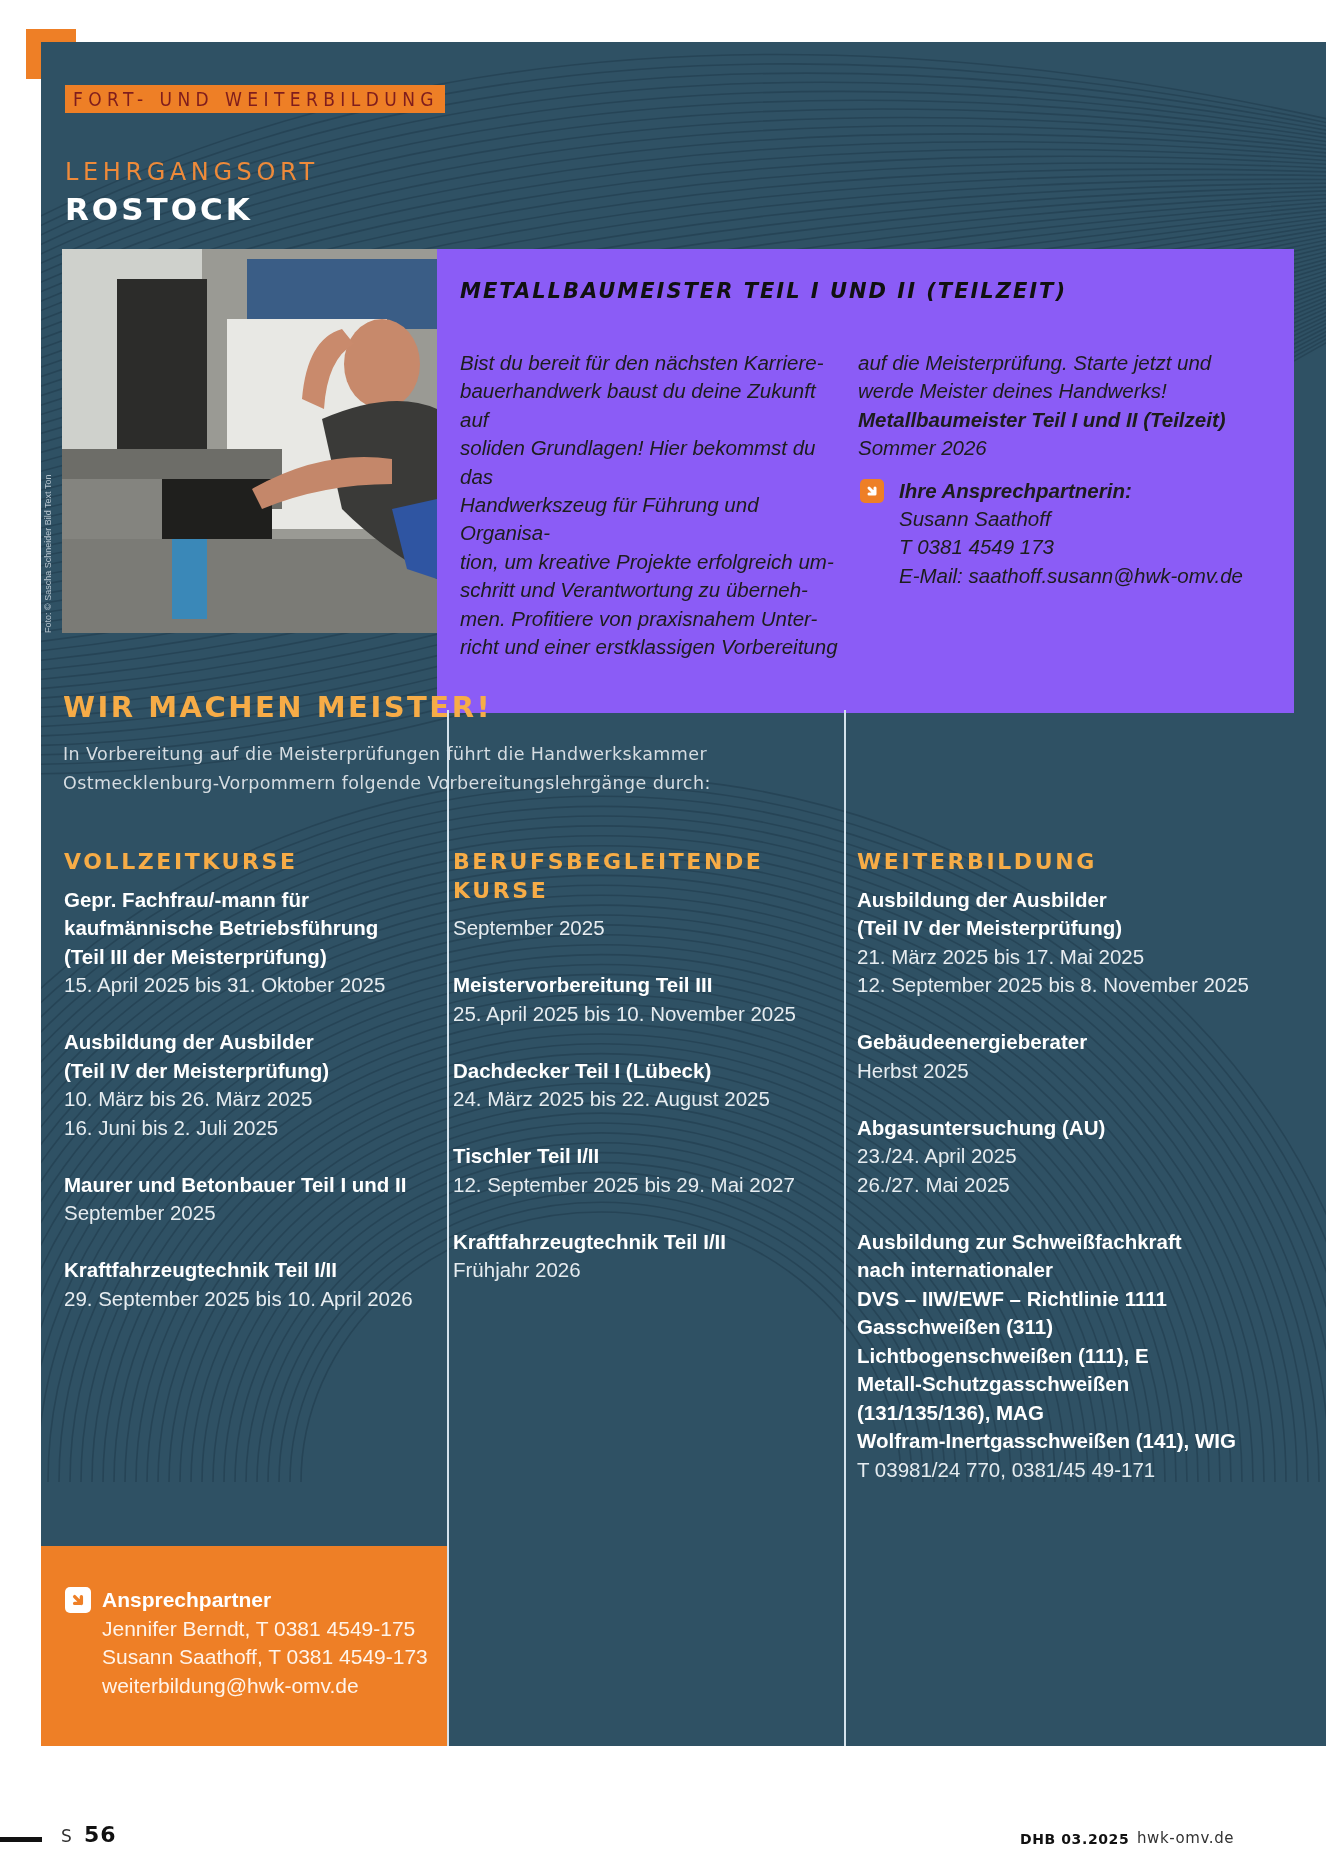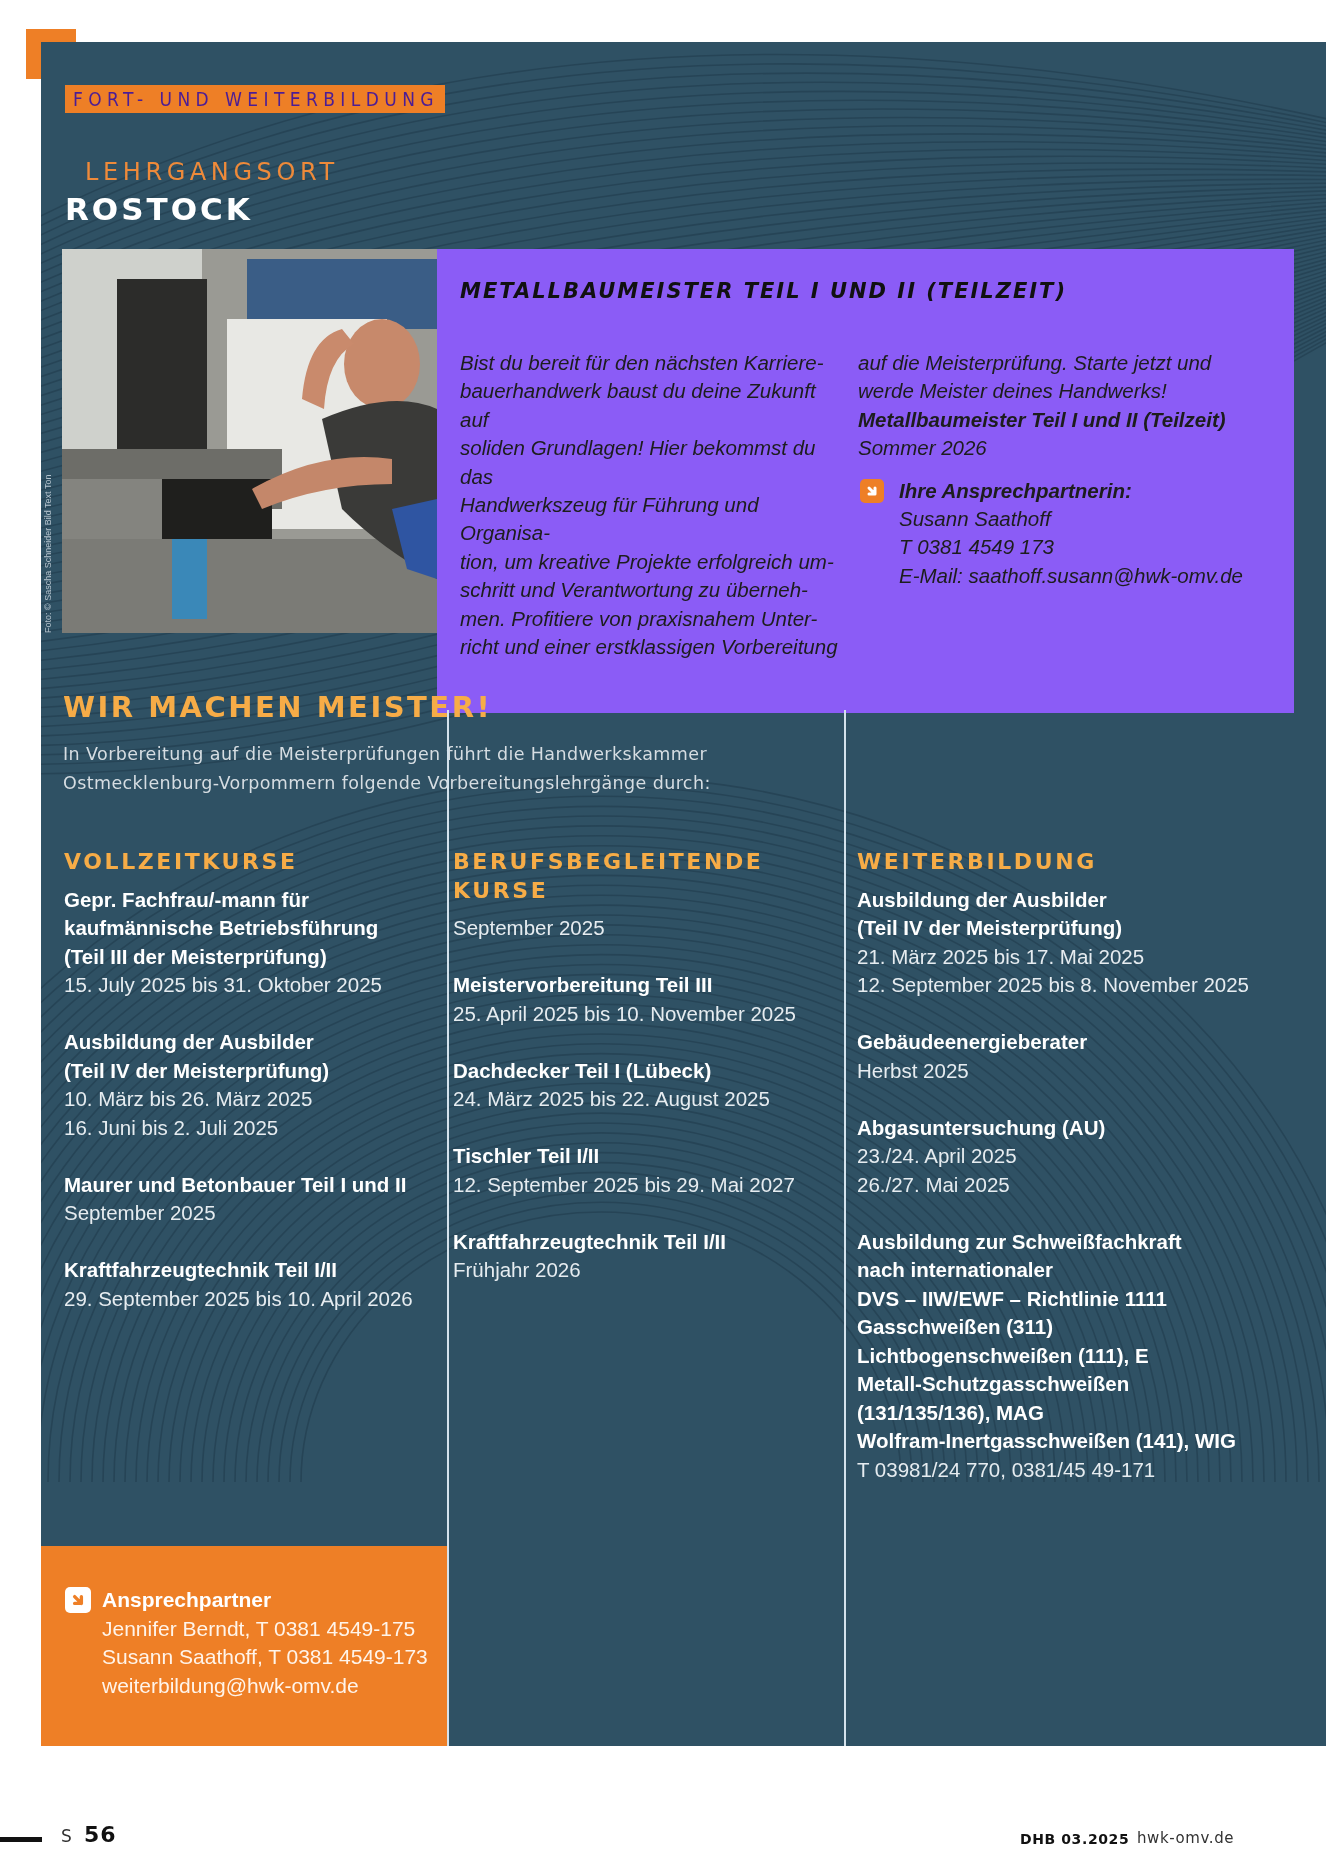--- a/index.html
+++ b/index.html
@@ -9,26 +9,26 @@
   .corner-square { position: absolute; left: 26px; top: 29px; width: 50px; height: 50px; background: #ee7f26; }
 
   .panel {
     position: absolute; left: 41px; top: 42px; width: 1285px; height: 1704px;
     background: #2f5164; overflow: hidden;
   }
   .panel-bg { position: absolute; inset: 0; }
 
   .tag {
     position: absolute; left: 24px; top: 43px; height: 28px; padding: 0 6px 16px 8px;
-    background: #ee7f26; color: #4c1d95; font-family: "DejaVu Sans Condensed", "DejaVu Sans", sans-serif;
+    background: #ee7f26; color: #7f1d1d; font-family: "DejaVu Sans Condensed", "DejaVu Sans", sans-serif;
     font-size: 19px; letter-spacing: 5.4px; line-height: 28px; white-space: nowrap;
   }
   .loc-label {
     position: absolute; left: 24px; top: 116px; color: #ee8a3a; font-size: 24px;
-    letter-spacing: 4.6px; font-family: "DejaVu Sans", sans-serif; font-weight: normal; margin-left: 20px;
+    letter-spacing: 4.6px; font-family: "DejaVu Sans", sans-serif; font-weight: normal;
   }
   .loc-name {
     position: absolute; left: 24px; top: 149px; color: #ffffff; font-size: 31px; font-weight: bold;
     letter-spacing: 3px; font-family: "DejaVu Sans", sans-serif;
   }
 
   .photo {
     position: absolute; left: 21px; top: 207px; width: 375px; height: 384px; overflow: hidden;
     background: #8e8d88;
   }
@@ -279,21 +279,21 @@
   <div class="divider d2"></div>
 
   <div class="col c1">
       <div class="col-head">
         <div>VOLLZEITKURSE</div>
       </div>
       <div class="entry">
         <div class="t">Gepr. Fachfrau/-mann für</div>
         <div class="t">kaufmännische Betriebsführung</div>
         <div class="t">(Teil III der Meisterprüfung)</div>
-        <div class="d">15. July 2025 bis 31. Oktober 2025</div>
+        <div class="d">15. April 2025 bis 31. Oktober 2025</div>
       </div>
       <div class="entry">
         <div class="t">Ausbildung der Ausbilder</div>
         <div class="t">(Teil IV der Meisterprüfung)</div>
         <div class="d">10. März bis 26. März 2025</div>
         <div class="d">16. Juni bis 2. Juli 2025</div>
       </div>
       <div class="entry">
         <div class="t">Maurer und Betonbauer Teil I und II</div>
         <div class="d">September 2025</div>

